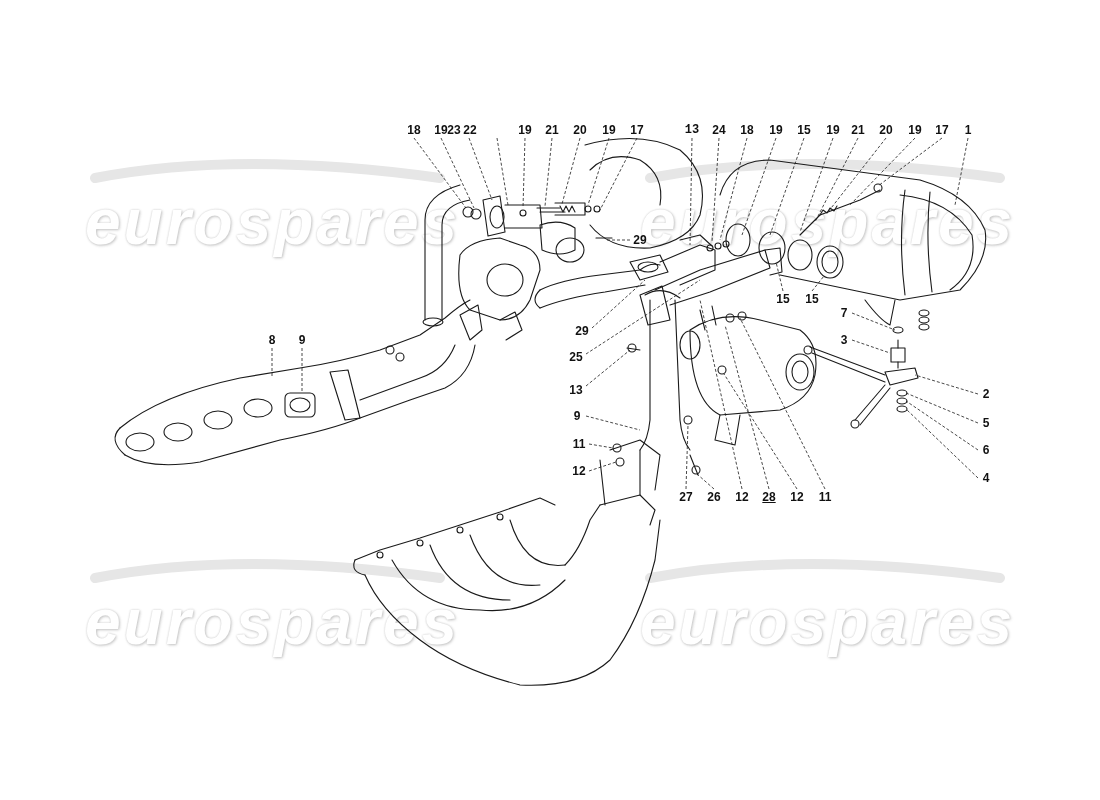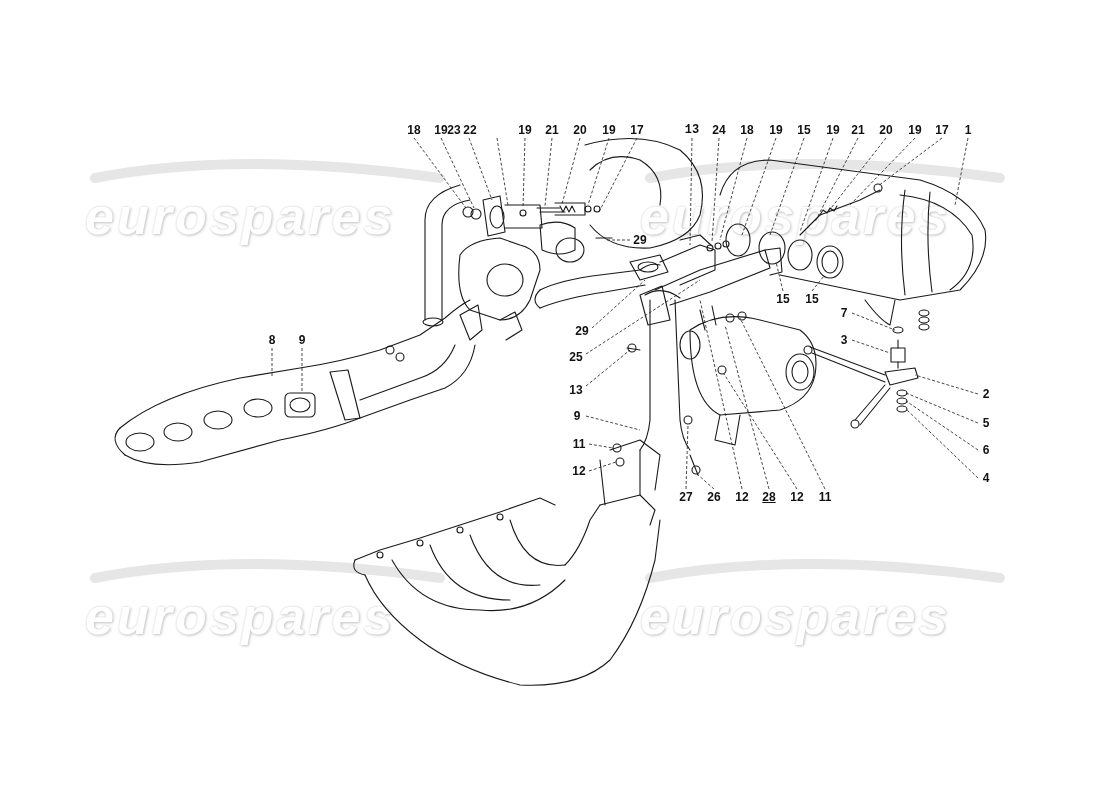--- a/index.html
+++ b/index.html
@@ -3,21 +3,21 @@
 <meta charset="utf-8">
 <style>
   html, body { margin:0; padding:0; background:#ffffff; }
   body { width:1100px; height:800px; position:relative; overflow:hidden;
          font-family:"Liberation Sans", sans-serif; }
   .canvas { position:absolute; left:0; top:0; width:1100px; height:800px; }
   .callout { position:absolute; font-family:"Liberation Sans", sans-serif;
              font-weight:bold; font-size:12px; color:#111; line-height:1;
              transform:translate(-50%,-50%); white-space:nowrap; }
   .wm { position:absolute; font-family:"Liberation Sans", sans-serif;
-        font-style:italic; font-weight:bold; font-size:52px; letter-spacing:3px;
+        font-style:italic; font-weight:bold; font-size:64px; letter-spacing:3px;
         color:#ffffff; text-shadow:0 0 2px #c8c8c8, 1px 1px 3px #bdbdbd;
         opacity:0.9; line-height:1; }
   .wm-swoosh { position:absolute; }
 </style>
 </head>
 <body>
 
 <div class="canvas">
 
   <svg class="wm-swoosh" width="1100" height="800" style="left:0;top:0;">

